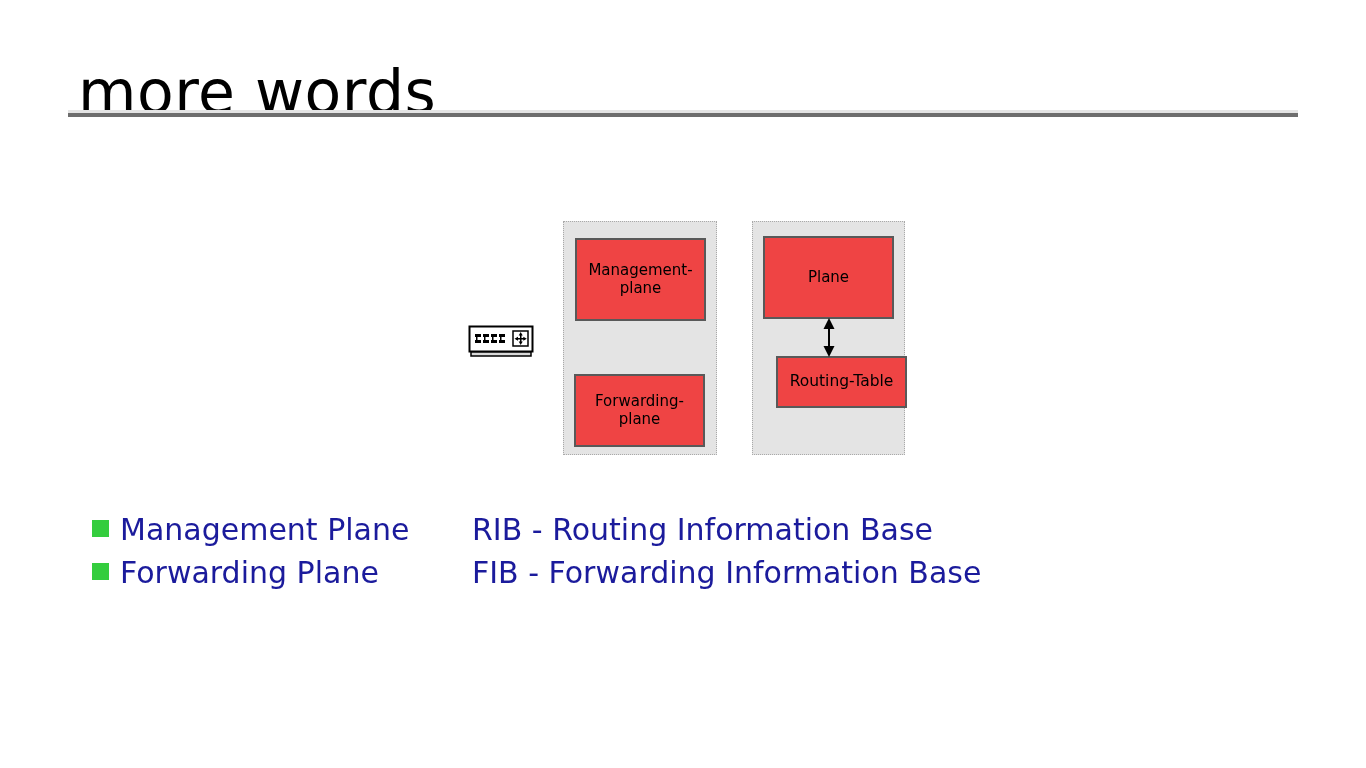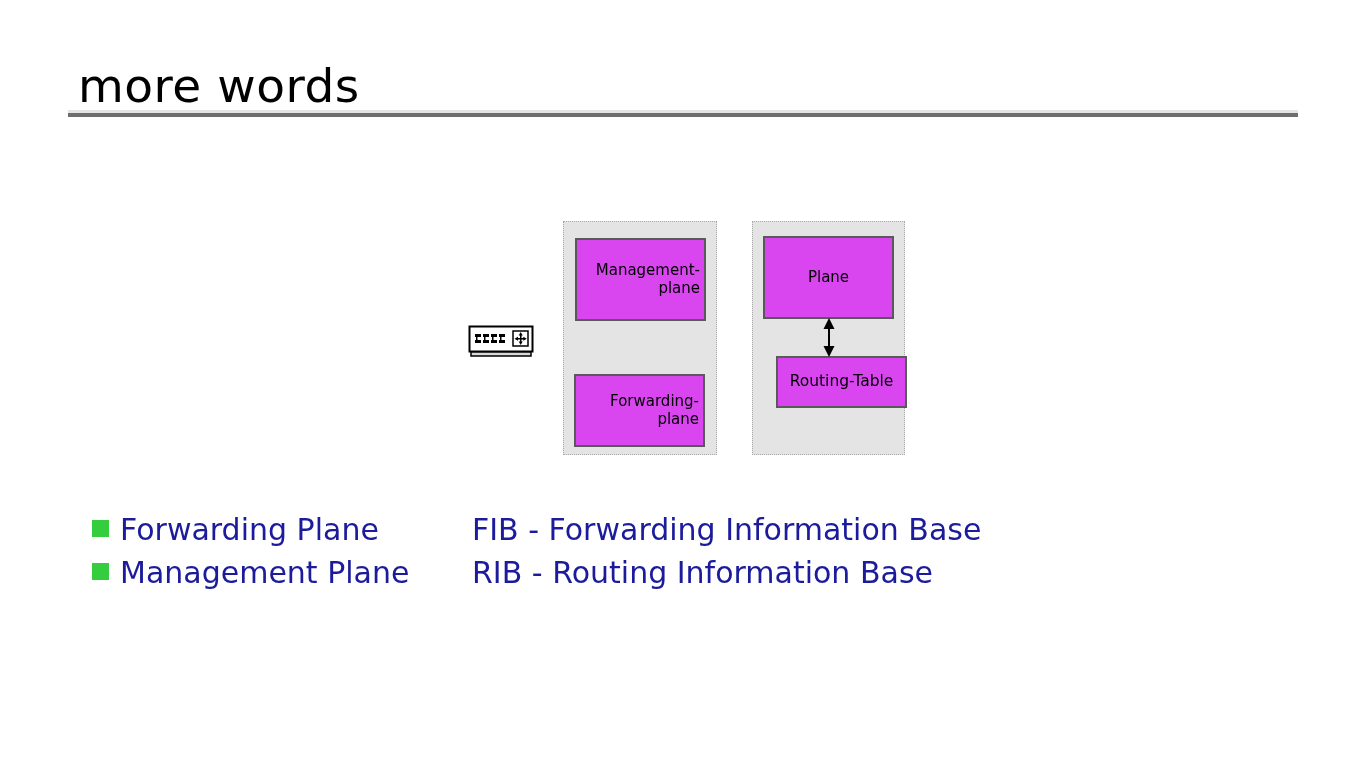--- a/index.html
+++ b/index.html
@@ -14,21 +14,21 @@
     overflow: hidden;
     font-family: "DejaVu Sans", "Liberation Sans", sans-serif;
   }
 
   
   #slide-title {
     position: absolute;
     left: 78px;
     top: 62px;
     font-family: "DejaVu Sans", "Liberation Sans", sans-serif;
-    font-size: 47px;
+    font-size: 60px;
     font-weight: 400;
     letter-spacing: 0.5px;
     color: #000000;
     white-space: nowrap;
     line-height: 1;
   }
   #title-rule {
     position: absolute;
     left: 68px;
     top: 113px;
@@ -59,27 +59,27 @@
   }
   #panel-control {
     left: 752px;
     top: 221px;
     width: 153px;
     height: 234px;
   }
 
   .inner-box {
     position: absolute;
-    background: #d946ef;
+    background: #ef4444;
     border: 2px solid #595959;
     box-sizing: border-box;
     display: flex;
     align-items: center;
     justify-content: center;
-    text-align: right;
+    text-align: center;
     color: #000000;
     font-family: "DejaVu Sans", "Liberation Sans", sans-serif;
     font-size: 15px;
     line-height: 1.16;
   }
   #box-management {
     left: 575px;
     top: 238px;
     width: 131px;
     height: 83px;
@@ -230,23 +230,23 @@
     <line x1="9" y1="6" x2="9" y2="33" stroke="#000000" stroke-width="2"></line>
     <polygon points="9,0 3.5,11 14.5,11" fill="#000000"></polygon>
     <polygon points="9,39 3.5,28 14.5,28" fill="#000000"></polygon>
   </svg>
 </div>
 
 <div id="bullets">
 
   <div class="bullet-row">
     <span class="bullet-marker"></span>
+    <span class="bullet-text bullet-left">Management Plane</span>
+    <span class="bullet-right">RIB - Routing Information Base</span>
+  </div>
+
+  <div class="bullet-row">
+    <span class="bullet-marker"></span>
     <span class="bullet-text bullet-left">Forwarding Plane</span>
     <span class="bullet-right">FIB - Forwarding Information Base</span>
   </div>
 
-  <div class="bullet-row">
-    <span class="bullet-marker"></span>
-    <span class="bullet-text bullet-left">Management Plane</span>
-    <span class="bullet-right">RIB - Routing Information Base</span>
-  </div>
-
 </div>
 
 </body></html>

